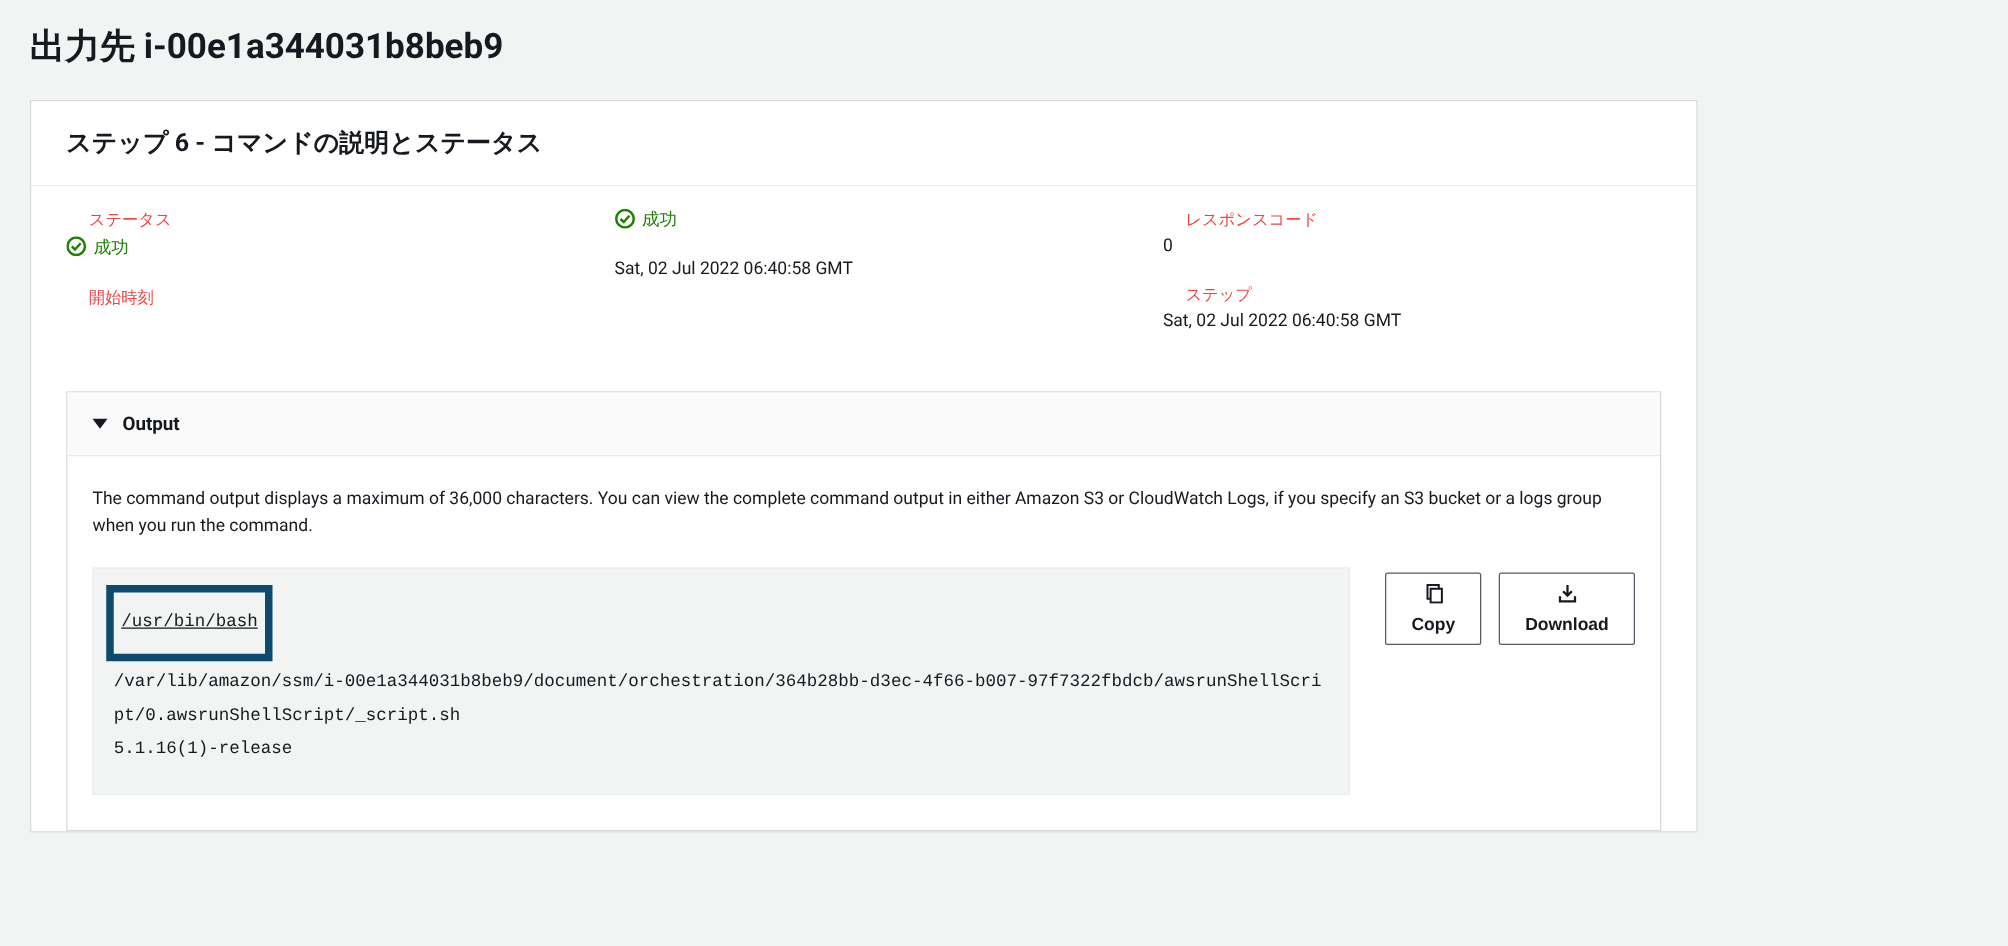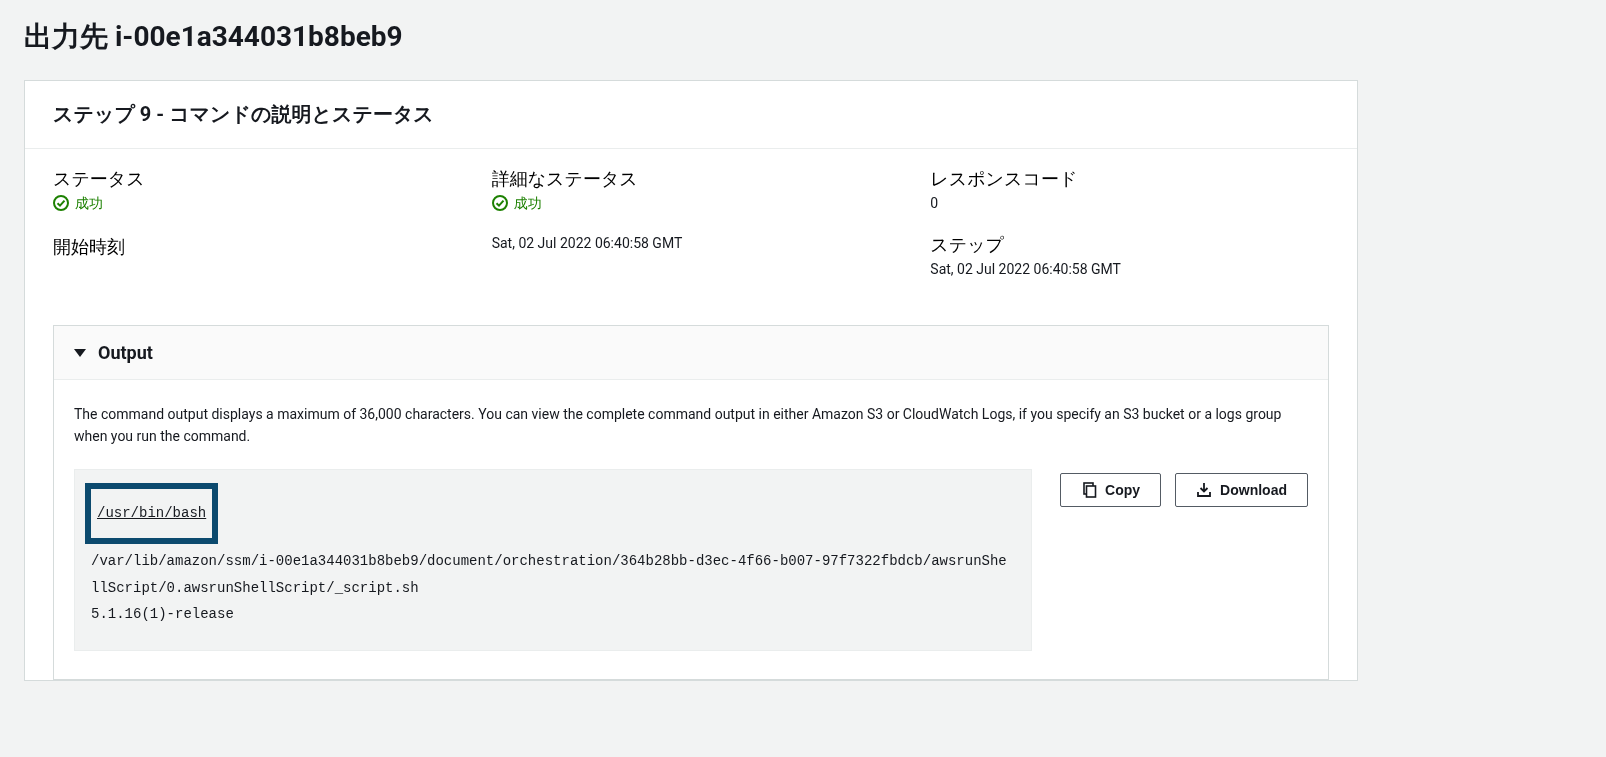--- a/index.html
+++ b/index.html
@@ -37,23 +37,24 @@
   }
   .cols {
     display:flex;
     padding:18px 28px 26px 28px;
     gap:40px;
   }
   .col {
     flex:1;
   }
   .field-label {
-    color:#000000;
-    font-size:18px;
+    color:#ef4444;
+    font-size:13px;
     margin-bottom:4px;
+    margin-left:18px;
   }
   .field-value {
     color:#16191f;
     font-size:14px;
     margin-bottom:22px;
   }
   .status {
     display:flex;
     gap:6px;
     color:#1d8102;
@@ -80,21 +81,21 @@
     cursor:pointer;
   }
   .caret {
     width:0;height:0;
     border-left:6px solid transparent;
     border-right:6px solid transparent;
     border-top:8px solid #16191f;
   }
   .sub-panel-header h3 {
     margin:0;
-    font-size:18px;
+    font-size:15px;
     font-weight:700;
   }
   .sub-panel-body {
     padding:24px 20px 28px 20px;
   }
   .note {
     font-size:14px;
     color:#16191f;
     line-height:1.55;
     margin:0 0 22px 0;
@@ -133,54 +134,54 @@
     align-items:center;
     gap:8px;
     border:1px solid #545b64;
     border-radius:2px;
     background:#fff;
     color:#16191f;
     font-size:14px;
     font-weight:700;
     padding:8px 20px;
     cursor:pointer;
+    flex-direction:column;
   }
   .btn svg { display:block; }
 </style>
 </head>
 <body>
 
 <div class="page">
 
   <h1 class="page-title">出力先 i-00e1a344031b8beb9</h1>
 
   <div class="panel">
     <div class="panel-header">
-      <h2>ステップ 9 - コマンドの説明とステータス</h2>
+      <h2>ステップ 6 - コマンドの説明とステータス</h2>
     </div>
 
     <div class="cols">
 
       <div class="col">
         <div class="field-label">ステータス</div>
         <div class="status">
           <span class="status-icon">
             <svg viewBox="0 0 16 16" width="16" height="16">
                 <circle cx="8" cy="8" r="7" fill="none" stroke="#1d8102" stroke-width="2"></circle>
                 <path d="M4.5 8.2 L7 10.6 L11.5 5.6" fill="none" stroke="#1d8102" stroke-width="2"></path>
               </svg>
           </span>
           <span>成功</span>
         </div>
 
         <div class="field-label">開始時刻</div>
       </div>
 
       <div class="col">
-        <div class="field-label">詳細なステータス</div>
         <div class="status">
           <span class="status-icon">
             <svg viewBox="0 0 16 16" width="16" height="16">
                 <circle cx="8" cy="8" r="7" fill="none" stroke="#1d8102" stroke-width="2"></circle>
                 <path d="M4.5 8.2 L7 10.6 L11.5 5.6" fill="none" stroke="#1d8102" stroke-width="2"></path>
               </svg>
           </span>
           <span>成功</span>
         </div>
 

